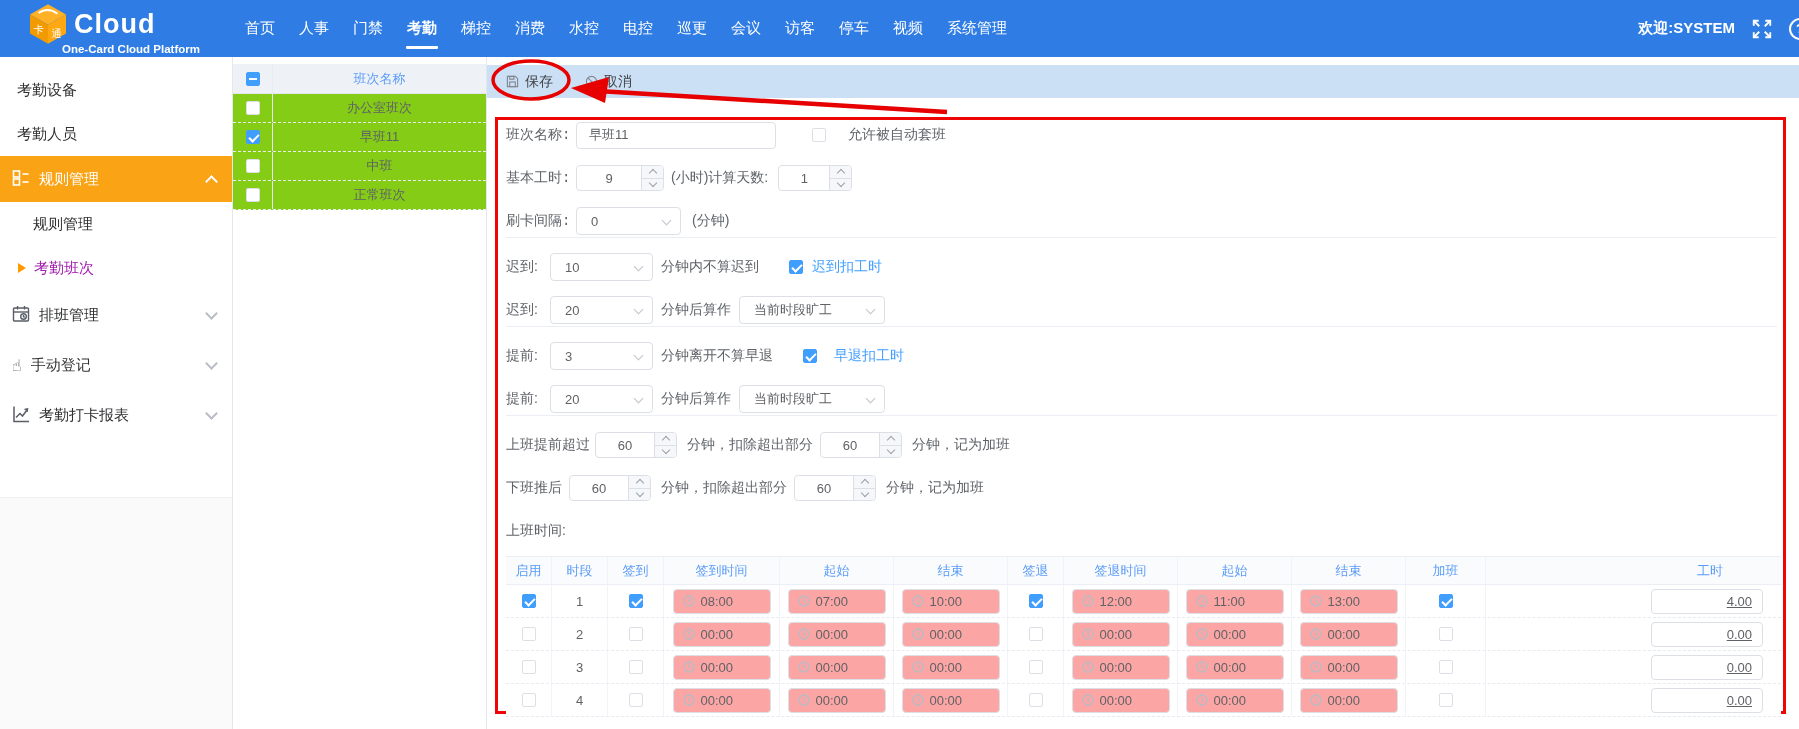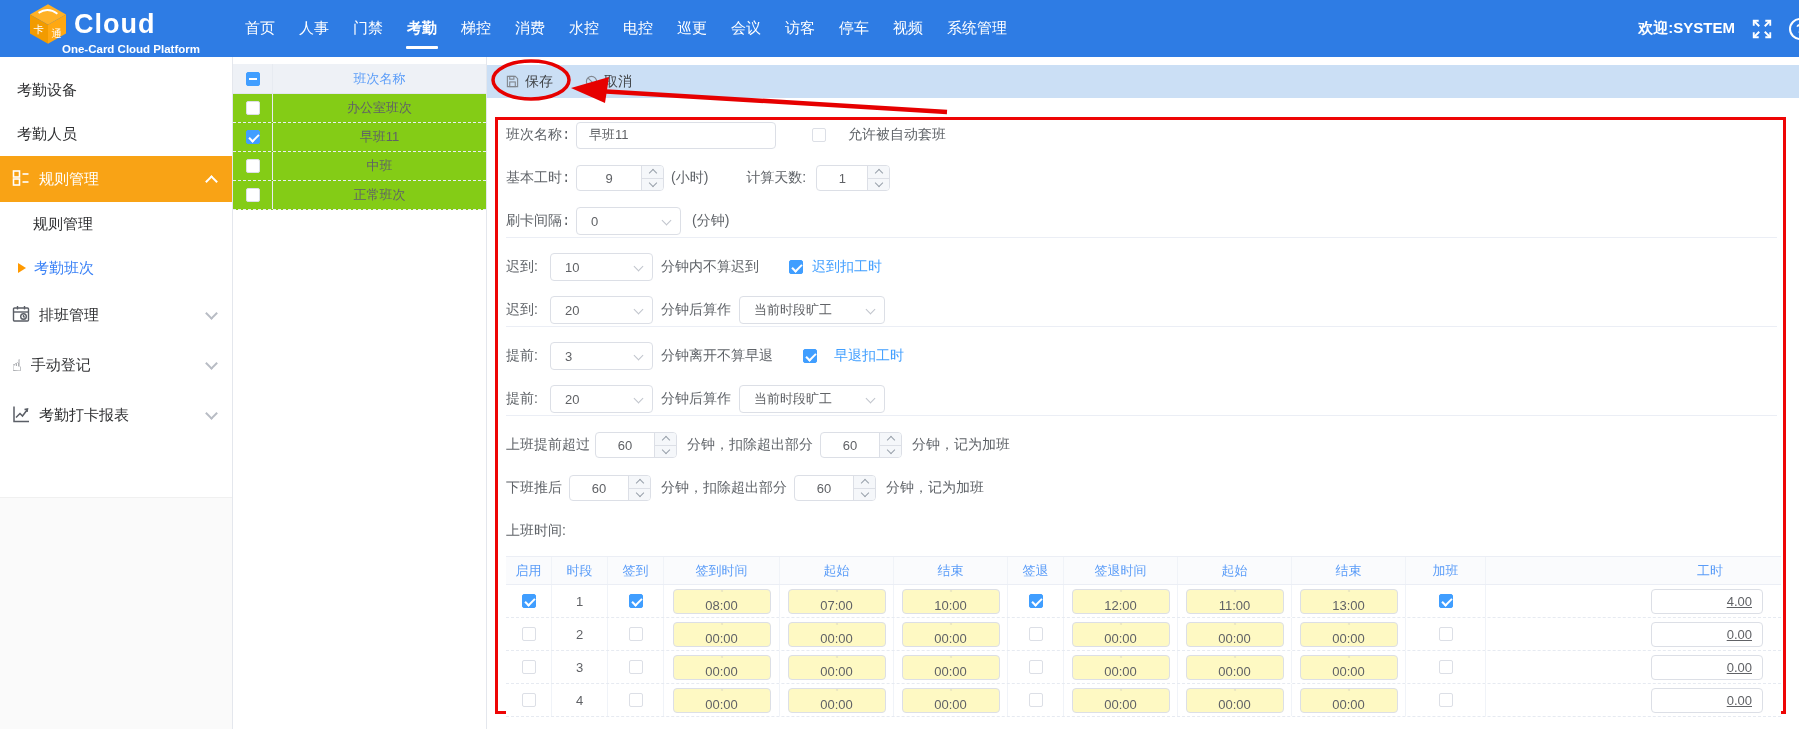--- a/index.html
+++ b/index.html
@@ -21,21 +21,21 @@
   .fs-icon { width:22px; height:22px; }
   .help-circle { width:22px; height:22px; border:2px solid #fff; border-radius:50%; display:flex; align-items:center; justify-content:center; font-size:13px; font-weight:bold; flex:none; }
 
   
   .side { position:absolute; left:0; top:57px; bottom:0; width:233px; background:#fff; border-right:1px solid #e4e7ed; padding-top:11px; }
   .side-item.plain { height:44px; display:flex; align-items:center; padding-left:17px; font-size:15px; color:#303133; }
   .side-group { height:50px; display:flex; align-items:center; padding:0 16px 0 12px; font-size:15px; color:#303133; gap:9px; }
   .side-group .grow { flex:1; }
   .side-group.active { background:#f9a315; color:#fff; height:46px; }
   .side-sub { height:44px; display:flex; align-items:center; padding-left:33px; font-size:15px; color:#303133; }
-  .side-sub.active { color:#3b82f6; padding-left:18px; }
+  .side-sub.active { color:#a21caf; padding-left:18px; }
   .tri { width:0; height:0; border-left:8px solid #ff9900; border-top:5px solid transparent; border-bottom:5px solid transparent; margin-right:8px; }
   .chev { width:9px; height:9px; border-right:2px solid #b8bcc4; border-bottom:2px solid #b8bcc4; transform:rotate(45deg); margin-top:-4px; }
   .chev.up { transform:rotate(-135deg); border-color:#fff; margin-top:4px; }
   .side-filler { position:absolute; top:440px; left:0; right:0; bottom:0; background:#fafafa; border-top:1px solid #f0f0f0; }
 
   
   .list-panel { position:absolute; left:233px; top:57px; bottom:0; width:254px; background:#fff; border-right:1px solid #e4e7ed; }
   .list-head { display:flex; height:30px; background:#eef1f6; border-bottom:1px solid #e2e7ee; margin-top:7px; }
   .lh-cb, .lr-cb { width:40px; display:flex; align-items:center; justify-content:center; border-right:1px solid #e7ebf1; }
   .lh-name { flex:1; display:flex; align-items:center; justify-content:center; color:#5a9cf8; font-size:13px; }
@@ -74,21 +74,21 @@
 
   
   .stable { margin:12px 2px 0 0; }
   .trow { display:grid; grid-template-columns:46px 56px 56px 116px 114px 114px 56px 114px 114px 114px 80px 1fr; }
   .thead { height:29px; background:#fafbfd; border-top:1px solid #ebeef5; border-bottom:1px solid #ebeef5; }
   .th { display:flex; align-items:center; justify-content:center; color:#5a9cf8; font-size:13px; border-right:1px solid #f0f3f8; }
   .th:last-child { justify-content:flex-end; padding-right:58px; border-right:none; }
   .tr { height:33px; border-bottom:1px dashed #e6eaf1; background:#fff; }
   .td { display:flex; align-items:center; justify-content:center; font-size:13px; color:#606266; border-right:1px solid #f0f3f8; }
   .td:last-child { justify-content:flex-end; padding-right:18px; border-right:none; }
-  .tinput { width:98px; height:25px; border:1px solid #dcdfe6; border-radius:4px; display:inline-flex; align-items:center; gap:6px; padding:0 9px; background:#fef9c3; font-size:13px; color:#606266;flex-direction:column; }
+  .tinput { width:98px; height:25px; border:1px solid #dcdfe6; border-radius:4px; display:inline-flex; align-items:center; gap:6px; padding:0 9px; background:#fca5a5; font-size:13px; color:#606266; }
   .hinput { width:112px; height:25px; border:1px solid #dcdfe6; border-radius:4px; display:inline-flex; align-items:center; justify-content:flex-end; padding:0 10px; background:#fff; font-size:13px; color:#606266;text-decoration:underline; }
 
   
   .anno { position:absolute; inset:0; pointer-events:none; z-index:40; }
 </style>
 </head>
 <body>
 
 <div class="app">
 
@@ -266,21 +266,21 @@
       <div class="frow">
         <span class="lb w70">基本工时:</span>
         <span class="inum">
           <span class="val" style="width:64px">9</span>
           <span class="ctrl">
               <span class="up"></span>
               <span class="down"></span>
             </span>
         </span>
         <span class="lb" style="margin-left:7px">(小时)</span>
-        <span class="lb" style="margin-left:38px;width:70px">计算天数:</span>
+        <span class="lb" style="width:70px">计算天数:</span>
         <span class="inum">
           <span class="val" style="width:50px">1</span>
           <span class="ctrl">
               <span class="up"></span>
               <span class="down"></span>
             </span>
         </span>
       </div>
 
       <div class="frow">

